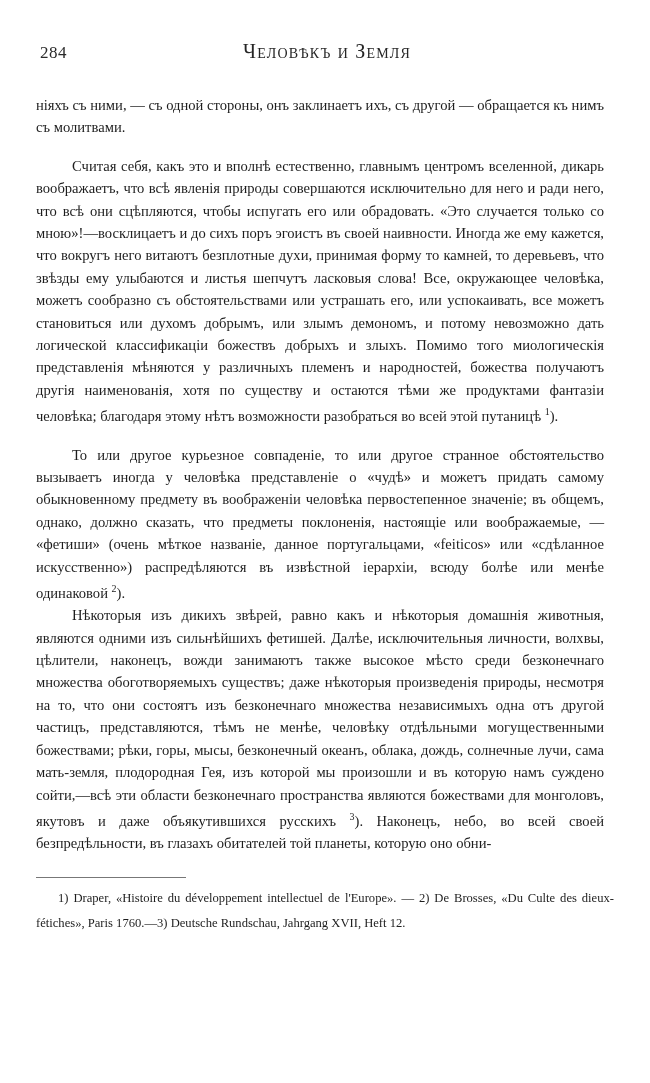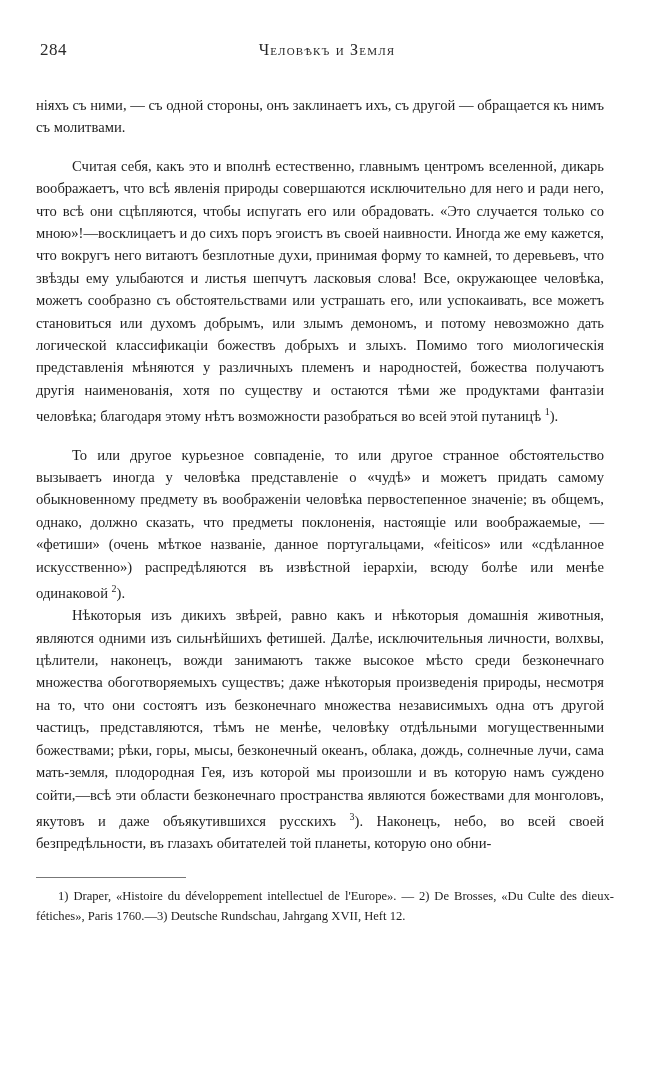--- a/index.html
+++ b/index.html
@@ -34,21 +34,21 @@
     letter-spacing: 0.5px;
     color: #2a2a2a;
     width: 60px;
     flex: 0 0 60px;
     text-align: left;
     padding-left: 4px;
   }
   .running-title {
     flex: 1 1 auto;
     text-align: center;
-    font-size: 16px;
+    font-size: 20px;
     letter-spacing: 1.2px;
     color: #262626;
     font-variant: small-caps;
     padding-right: 60px;
   }
   .body-text {
     font-size: 14.6px;
     line-height: 22.4px;
     text-align: justify;
     text-justify: inter-word;
@@ -71,21 +71,21 @@
     vertical-align: super;
   }
   .footnote-rule {
     width: 150px;
     height: 1px;
     background: #777;
     margin: 22px 0 8px 0;
   }
   .footnotes {
     font-size: 12.6px;
-    line-height: 20px;
+    line-height: 25px;
     text-align: justify;
     color: #1d1d1d;
   }
   .footnotes p {
     margin: 0;
     text-indent: 22px;
   }
   
   .body-text, .footnotes, .folio, .running-title {
     text-rendering: optimizeLegibility;

